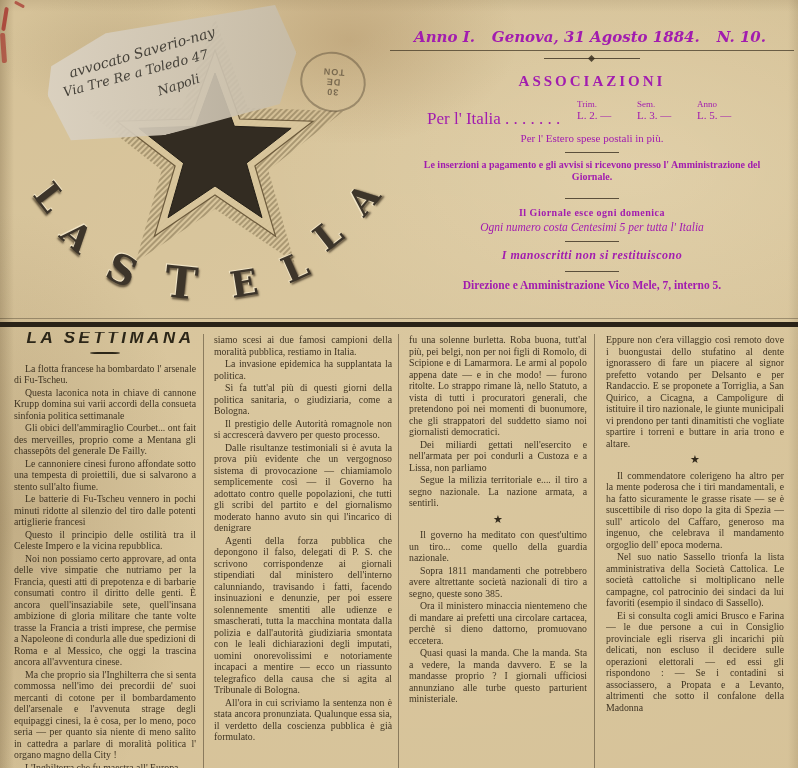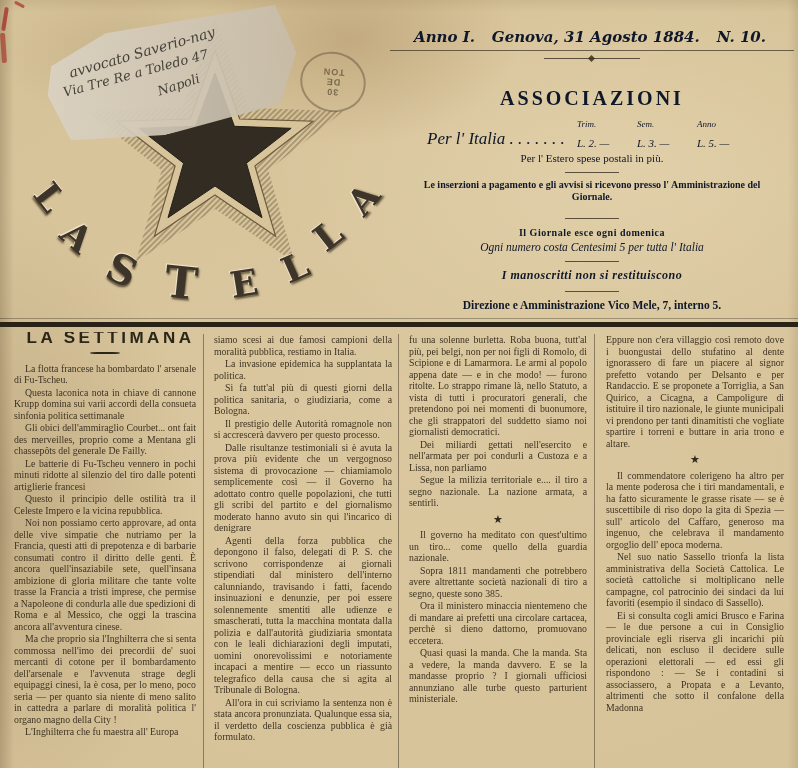--- a/index.html
+++ b/index.html
@@ -56,31 +56,31 @@
   .postmark{
     position:absolute;left:300px;top:52px;width:62px;height:56px;
     border:2px solid rgba(75,62,44,.40);border-radius:50%;
     transform:rotate(16deg);
     display:flex;flex-direction:column;align-items:center;justify-content:center;
     color:rgba(70,58,42,.62);font-family:"Liberation Sans",sans-serif;
     font-size:9px;font-weight:bold;letter-spacing:1px;line-height:10px;
   }
   .postmark .pm-inner{transform:rotate(168deg);text-align:center;}
   
-  .header-right{position:absolute;left:390px;top:28px;width:404px;text-align:center;color:#0f172a;}
+  .header-right{position:absolute;left:390px;top:28px;width:404px;text-align:center;color:#a21caf;}
   .date-row{display:flex;justify-content:space-between;align-items:baseline;
     padding:0 28px 0 24px;font-family:"DejaVu Serif",serif;
     font-style:italic;font-weight:bold;font-size:15px;}
   .rule-full{border-top:1px solid rgba(58,48,32,.7);margin-top:4px;}
   .orn-rule{width:96px;margin:7px auto 0;border-top:1px solid rgba(58,48,32,.8);position:relative;}
   .orn-rule i{position:absolute;left:50%;top:-3px;width:5px;height:5px;margin-left:-3px;
     background:rgba(58,48,32,.85);transform:rotate(45deg);}
-  .assoc-title{margin-top:28px;font-weight:bold;font-size:20px;letter-spacing:3px;}
+  .assoc-title{margin-top:14px;font-weight:bold;font-size:15px;letter-spacing:3px;}
   .price-table{width:330px;margin:9px auto 0;}
-  .price-row{display:flex;align-items:flex-end;font-style:italic;}
+  .price-row{display:flex;align-items:flex-start;}
   .price-head-spacer{width:150px;}
   .price-col-h{width:60px;text-align:left;font-size:9px;}
   .price-label{width:150px;text-align:left;font-size:17px;white-space:nowrap;}
   .price-cell{width:60px;text-align:left;font-size:11px;white-space:nowrap;}
   .estero{font-size:11px;margin-top:3px;}
   .rule-s{width:54px;margin:8px auto 0;border-top:1px solid rgba(58,48,32,.8);}
   .inserzioni{width:376px;margin:6px auto 16px;font-weight:bold;font-size:10px;line-height:11.5px;}
   .esce{margin-top:8px;font-weight:bold;font-size:10px;letter-spacing:.5px;}
   .costo{margin-top:3px;font-style:italic;font-size:11.5px;}
   .manoscritti{margin-top:6px;font-weight:bold;font-style:italic;font-size:12px;letter-spacing:.5px;}
@@ -96,21 +96,21 @@
   .col2{left:214px;width:178px;padding-top:2px;}
   .col3{left:409px;width:178px;padding-top:2px;}
   .col4{left:606px;width:178px;padding-top:2px;}
   .col-divider{position:absolute;top:2px;bottom:0;width:1px;background:rgba(62,50,32,.5);}
   .d1{left:203px;} .d2{left:398px;} .d3{left:594px;}
   .col p{margin:0 0 1px;text-indent:11px;}
   .col p.noindent{text-indent:0;}
   .col p.sep{text-align:center;text-indent:0;font-size:11px;margin:5px 0 4px;
     font-family:"DejaVu Sans",sans-serif;color:#332b1d;}
   .settimana-title{margin:8px 0 0;font-family:"Liberation Sans",sans-serif;font-weight:bold;
-    font-size:17px;letter-spacing:3.5px;text-align:center;color:#2c2618;text-indent:0;}
+    font-size:17px;letter-spacing:3.5px;text-align:center;color:#2c2618;text-indent:0;font-style:italic;}
   .head-rule{width:30px;height:2px;background:#2c2618;margin:8px auto 9px;border-radius:50%/100%;}
 </style>
 </head>
 <body>
 
 <div class="red-mark m1"></div>
 <div class="red-mark m2"></div>
 <div class="red-mark m3"></div>
 
 <svg class="star-art" width="340" height="302" viewBox="0 0 340 302">
@@ -191,20 +191,21 @@
 <div class="thick-bar"></div>
 
 <div class="columns">
   <div class="col col1">
     <p class="settimana-title">LA SETTIMANA</p>
     <div class="head-rule"></div>
     <div>
         <p>La flotta francese ha bombardato l' arsenale di Fu-Tscheu.</p>
         <p>Questa laconica nota in chiave di cannone Krupp domina sui varii accordi della consueta sinfonia politica settimanale</p>
         <p>Gli obici dell'ammiraglio Courbet... ont fait des merveilles, proprio come a Mentana gli chassepôts del generale De Failly.</p>
+        <p>Le cannoniere cinesi furono affondate sotto una tempesta di proiettili, due si salvarono a stento sull'alto fiume.</p>
         <p>Le batterie di Fu-Tscheu vennero in pochi minuti ridotte al silenzio del tiro dalle potenti artiglierie francesi</p>
         <p>Questo il principio delle ostilità tra il Celeste Impero e la vicina repubblica.</p>
         <p>Noi non possiamo certo approvare, ad onta delle vive simpatie che nutriamo per la Francia, questi atti di prepotenza e di barbarie consumati contro il diritto delle genti. È ancora quell'insaziabile sete, quell'insana ambizione di gloria militare che tante volte trasse la Francia a tristi imprese, che permise a Napoleone di condurla alle due spedizioni di Roma e al Messico, che oggi la trascina ancora all'avventura cinese.</p>
         <p>Ma che proprio sia l'Inghilterra che si senta commossa nell'imo dei precordii de' suoi mercanti di cotone per il bombardamento dell'arsenale e l'avvenuta strage degli equipaggi cinesi, la è cosa, per lo meno, poco seria — per quanto sia niente di meno salito in cattedra a parlare di moralità politica l' organo magno della City !</p>
         <p>L'Inghilterra che fu maestra all' Europa</p>
       </div>
   </div>
   <div class="col-divider d1"></div>
   <div class="col col2">
     <div>

